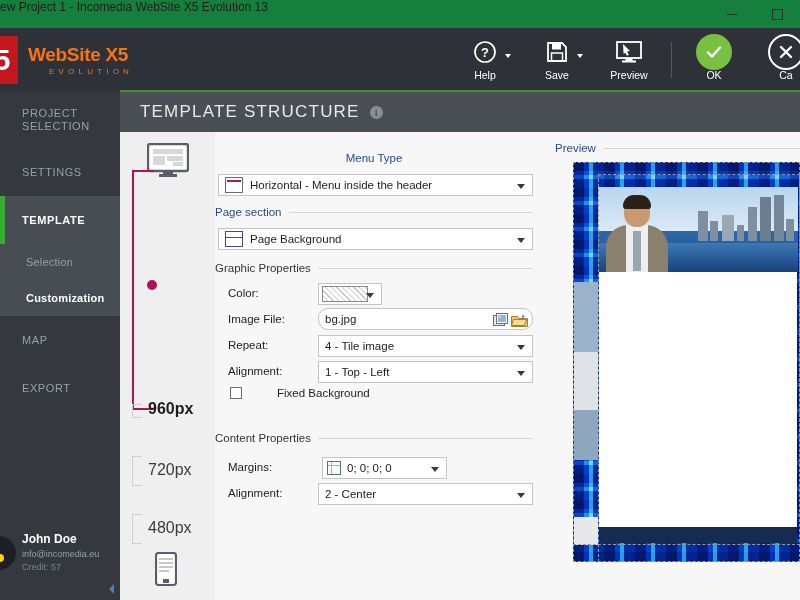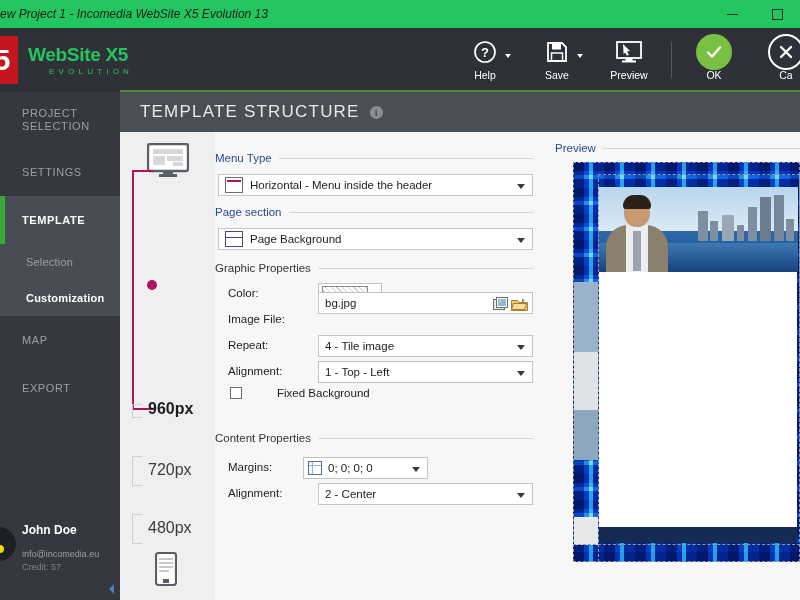--- a/index.html
+++ b/index.html
@@ -6,22 +6,22 @@
   html, body {
     width: 800px; height: 600px;
     overflow: hidden;
     font-family: "Liberation Sans", sans-serif;
     background: #ffffff;
   }
 
   
   #titlebar {
     position: absolute; left: 0; top: 0; width: 800px; height: 28px;
-    background: #22c55e;
-    display: flex; align-items: center; font-style: italic;
+    background: #15803d;
+    display: flex; align-items: flex-start;
   }
   #titlebar-text {
     font-size: 12px; color: #1d1d1d; padding-left: 0px;
     white-space: nowrap; overflow: hidden;
   }
   .win-btns { margin-left: auto; display: flex; height: 28px; }
   .win-btn {
     width: 45px; height: 28px; display: flex; align-items: center; justify-content: center;
     color: #303030;
   }
@@ -35,21 +35,21 @@
   }
   #logo-block {
     position: absolute; left: -14px; top: 0; height: 64px;
     display: flex; align-items: center;
   }
   #logo-mark {
     width: 32px; height: 48px; background: #c4161c; color: #fff;
     font-weight: bold; font-size: 30px; line-height: 48px; text-align: center;
     margin-right: 10px; overflow: hidden;
   }
-  #logo-text { color: #22c55e; }
+  #logo-text { color: #f97316; }
   #logo-title { font-size: 19px; font-weight: bold; letter-spacing: -0.3px; }
   #logo-sub { font-size: 8px; letter-spacing: 4.2px; margin-top: 1px; margin-left: 21px; }
 
   #header-actions {
     position: absolute; right: -22px; top: 0; height: 64px;
     display: flex; align-items: center;
   }
   .hdr-action {
     width: 72px; height: 64px; display: flex; flex-direction: column;
     align-items: center; justify-content: center; color: #ffffff;
@@ -107,21 +107,21 @@
   }
   #avatar {
     position: absolute; left: -18px; top: 4px; width: 34px; height: 34px;
     border-radius: 50%; background: #1c1f23;
   }
   #avatar-dot {
     position: absolute; left: -4px; top: 22px; width: 8px; height: 8px;
     border-radius: 50%; background: #f5d800;
   }
   #user-name { color: #ffffff; font-size: 12px; font-weight: bold; }
-  #user-mail { color: #9aa0a6; font-size: 9px; margin-top: 12px; }
+  #user-mail { color: #9aa0a6; font-size: 9px; margin-top: 3px; }
   #user-credit { color: #7b8288; font-size: 9px; margin-top: 3px; }
   #collapse-arrow {
     position: absolute; right: 6px; bottom: 6px; width: 0; height: 0;
     border-top: 5px solid transparent; border-bottom: 5px solid transparent;
     border-right: 5px solid #4a7fb5;
   }
 
   
   #panel-header {
     position: absolute; left: 120px; top: 92px; width: 680px; height: 40px;
@@ -497,21 +497,21 @@
         <rect x="4" y="10" width="14" height="2" fill="#c8c8c8"></rect>
         <rect x="4" y="14" width="14" height="2" fill="#c8c8c8"></rect>
         <rect x="4" y="18" width="10" height="2" fill="#c8c8c8"></rect>
         <rect x="8" y="27" width="6" height="4" fill="#5a5f66"></rect>
       </svg>
     </div>
   </div>
 
   <div id="form">
 
-    <div class="group-head" style="left:0px; top:20px;">
+    <div class="group-head" style="left:0px; top:20px;flex-direction:column;">
       <span class="gh-label gh-blue">Menu Type</span>
       <span class="gh-line"></span>
     </div>
     <div class="sel-box" style="left:3px; top:42px; width:315px;">
       <span class="mini-icon-menu"></span>
       <span style="margin-left:7px;">Horizontal - Menu inside the header</span>
       <span class="sel-caret"></span>
     </div>
 
     <div class="group-head" style="left:0px; top:74px;">
@@ -529,21 +529,21 @@
       <span class="gh-line"></span>
     </div>
 
     <div class="row-label" style="left:13px; top:155px;">Color:</div>
     <div class="sel-box" style="left:103px; top:151px; width:64px; padding-left:3px;">
       <span class="swatch-hatch"></span>
       <span class="sel-caret"></span>
     </div>
 
     <div class="row-label" style="left:13px; top:181px;">Image File:</div>
-    <div class="txt-box" style="left:103px; top:160px; width:215px;">
+    <div class="txt-box" style="left:103px; top:176px; width:215px;border-radius:10px;">
       <span>bg.jpg</span>
       <span class="icon-btn" style="right:22px;">
         <svg width="16" height="15" viewBox="0 0 16 15">
             <rect x="0.5" y="2.5" width="11" height="10" fill="#e9e9e9" stroke="#6d6d6d"></rect>
             <rect x="3.5" y="0.5" width="11" height="10" fill="#ffffff" stroke="#6d6d6d"></rect>
             <rect x="5" y="2" width="8" height="7" fill="#8fb8dd"></rect>
             <circle cx="7" cy="4" r="1.1" fill="#f4e06a"></circle>
           </svg>
       </span>
       <span class="icon-btn" style="right:3px;">
@@ -571,21 +571,21 @@
       <span class="chk-box"></span>
       <span class="chk-label">Fixed Background</span>
     </div>
 
     <div class="group-head" style="left:0px; top:300px;">
       <span class="gh-label gh-dark">Content Properties</span>
       <span class="gh-line"></span>
     </div>
 
     <div class="row-label" style="left:13px; top:329px;">Margins:</div>
-    <div class="sel-box" style="left:88px; top:325px; width:125px; padding-left:4px;">
+    <div class="sel-box" style="left:107px; top:325px; width:125px; padding-left:4px;">
       <span class="mini-icon-margins"></span>
       <span style="margin-left:6px;">0; 0; 0; 0</span>
       <span class="sel-caret"></span>
     </div>
 
     <div class="row-label" style="left:13px; top:355px;">Alignment:</div>
     <div class="sel-box" style="left:103px; top:351px; width:215px;">
       <span>2 - Center</span>
       <span class="sel-caret"></span>
     </div>

